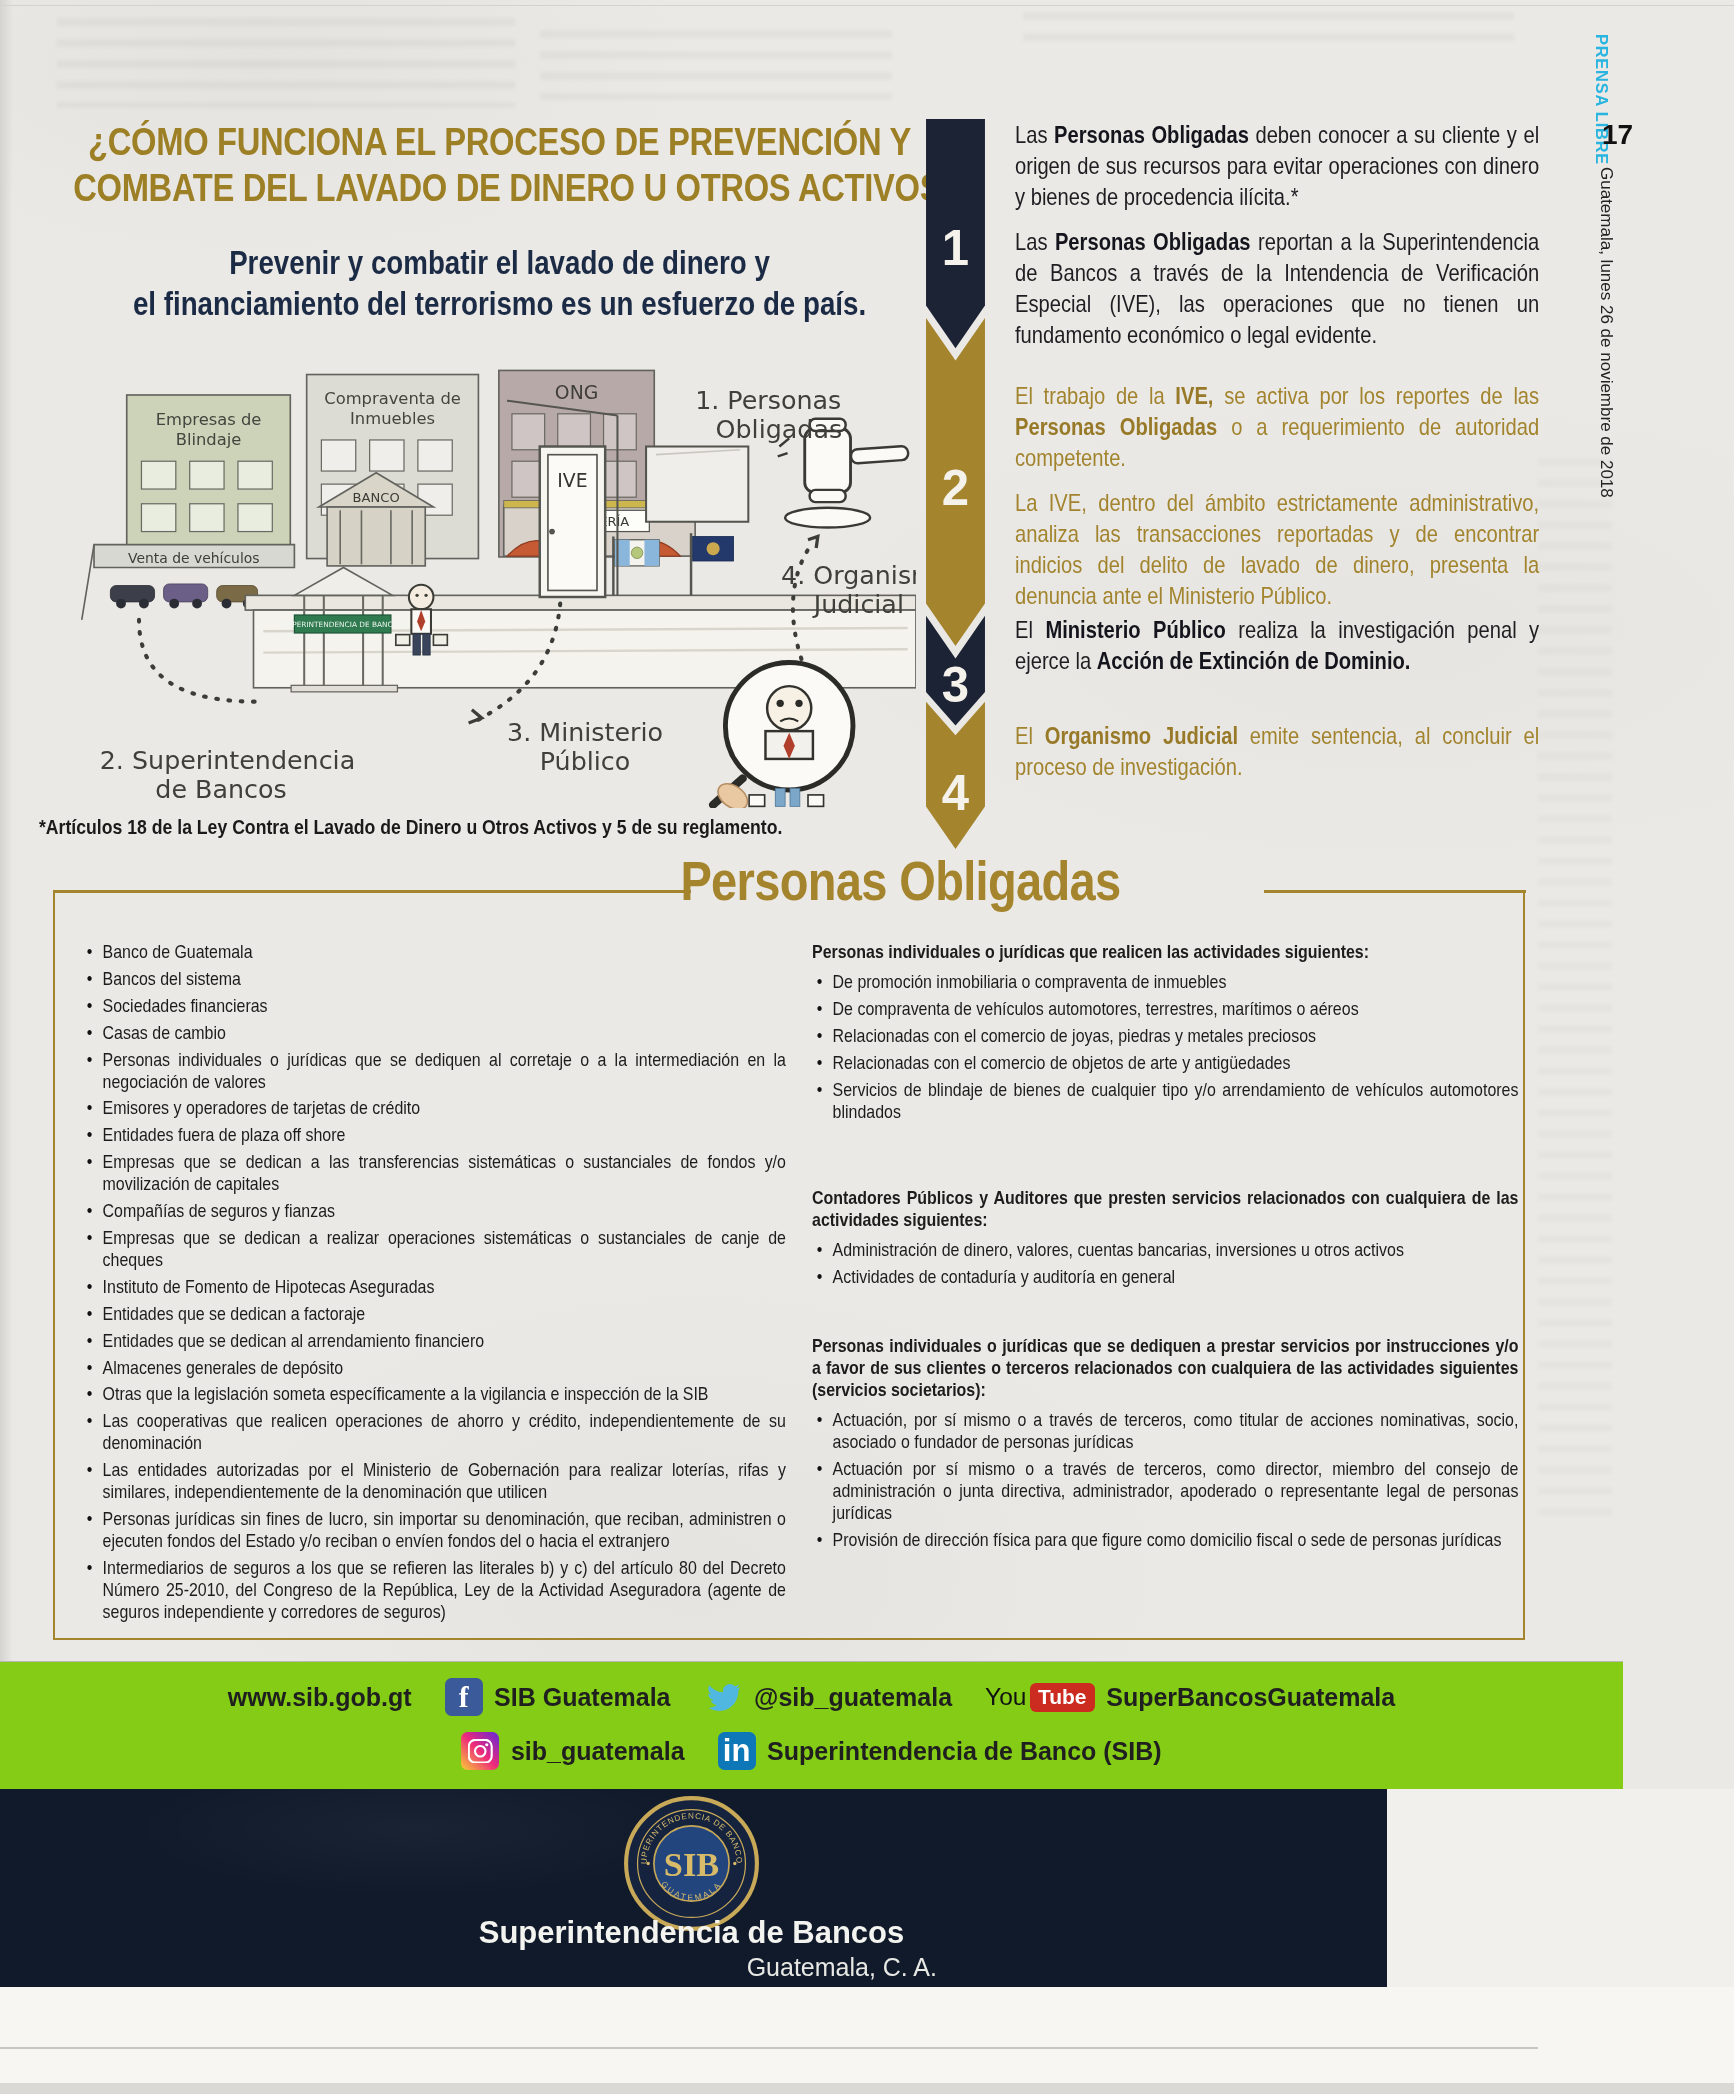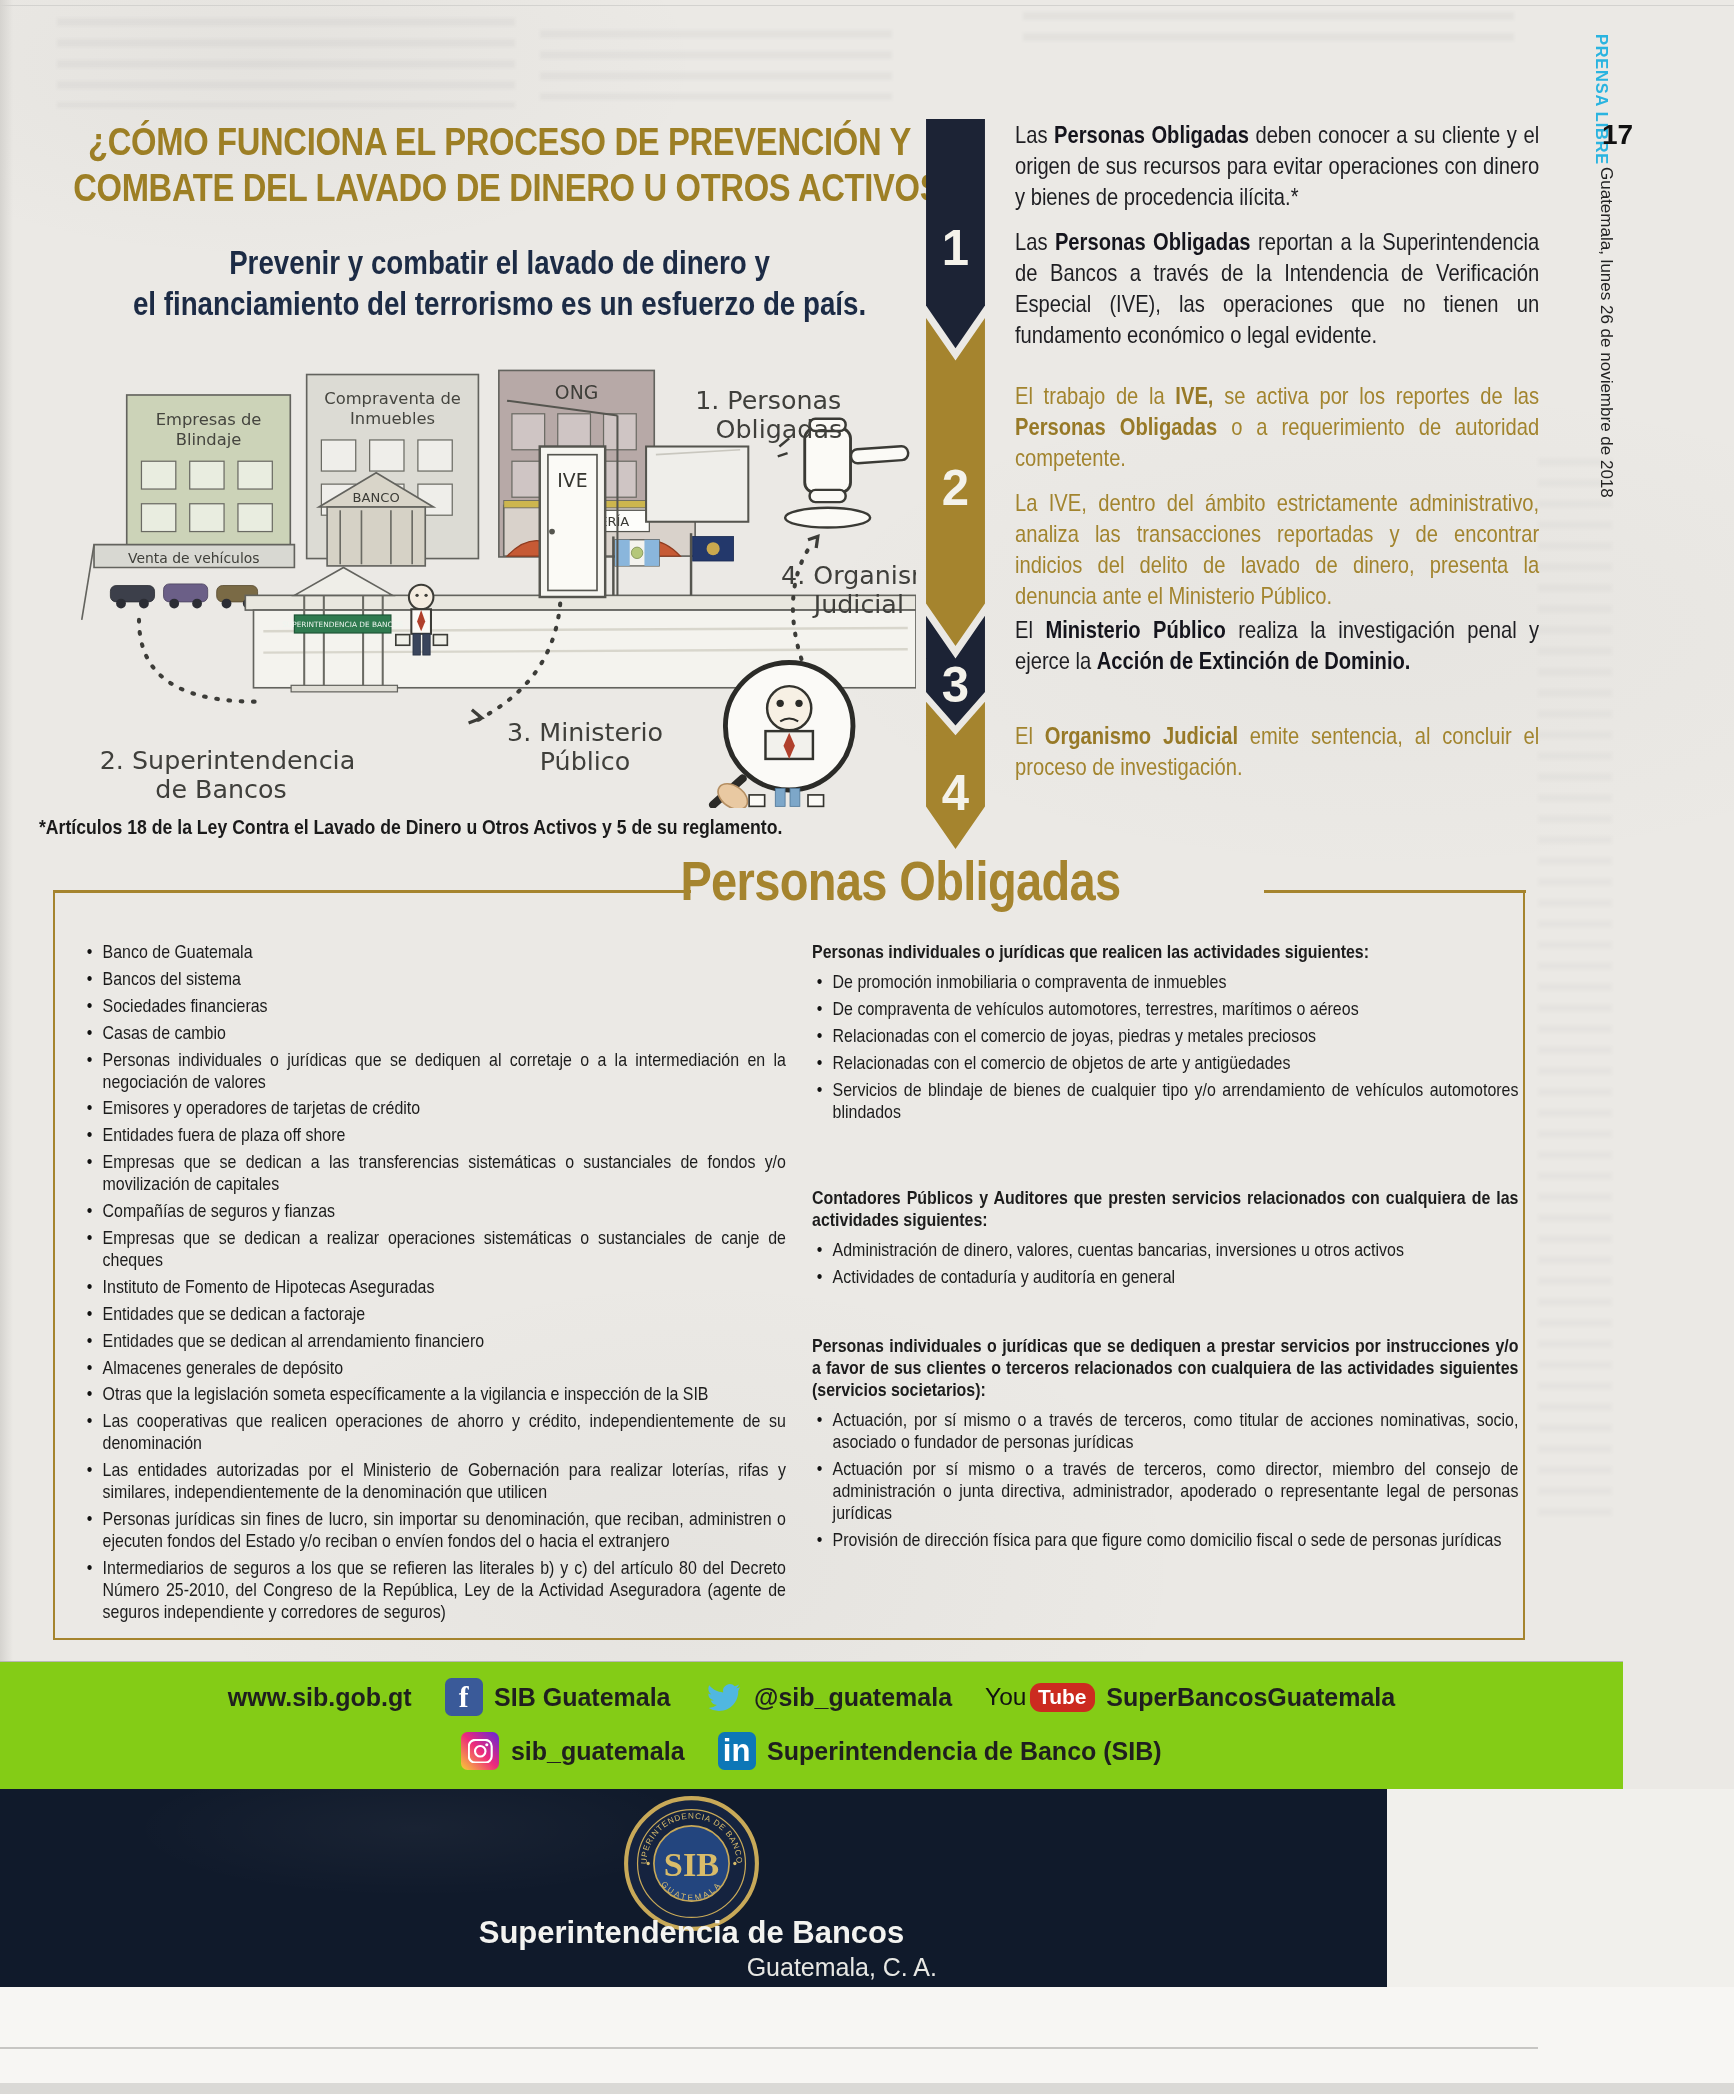--- a/index.html
+++ b/index.html
@@ -68,21 +68,21 @@
   .footer-band{left:0;top:1661px;width:1623px;height:128px;background:#84cc16;border-top:1.6px solid #b9b8b5;}
   .frow{display:flex;align-items:center;justify-content:center;gap:33px;height:54px;}
   .frow1{margin-top:8.2px;}
   .fitem{display:flex;align-items:center;gap:11.5px;font-size:25px;font-weight:700;color:#1f1f1f;}
   .sq{width:38px;height:38px;border-radius:6.5px;display:flex;align-items:center;justify-content:center;}
   .fb{background:#3a5a99;color:#fff;font-weight:800;font-size:29.5px;font-family:"Liberation Serif",serif;}
   .ig{background:linear-gradient(45deg,#f9ce34,#ee2a7b,#6228d7);}
   .li{background:#0d77b7;color:#fff;font-weight:800;font-size:31px;}
   .yt{display:flex;align-items:center;gap:3.3px;}
   .yt .you{font-weight:400;font-size:24.5px;color:#111;}
-  .yt .tube{background:#cc2b20;color:#fff;font-weight:800;font-size:21px;border-radius:11px;padding:2.5px 8.2px;}
+  .yt .tube{background:#cc2b20;color:#fff;font-weight:800;font-size:21px;border-radius:6px;padding:2.5px 8.2px;}
 
   
   .navy-band{left:0;top:1789px;width:1387px;height:198px;background:#101a2b;
     background-image:radial-gradient(409px 98px at 30% 20%, rgba(255,255,255,.04), transparent 70%);}
   .nb-org{left:446px;top:1915px;width:491px;text-align:center;color:#f3f3f0;font-weight:700;font-size:31px;}
   .nb-loc{left:446px;top:1953px;width:491px;text-align:right;color:#e8e8e4;font-size:25px;}
   .seal{left:622px;top:1794px;}
 
   .bottom-strip{left:0;top:1987px;width:1735px;height:108px;background:#f7f6f3;}
   .bottom-line{left:0;top:2047px;width:1538px;height:1.6px;background:#c7c6c3;}

